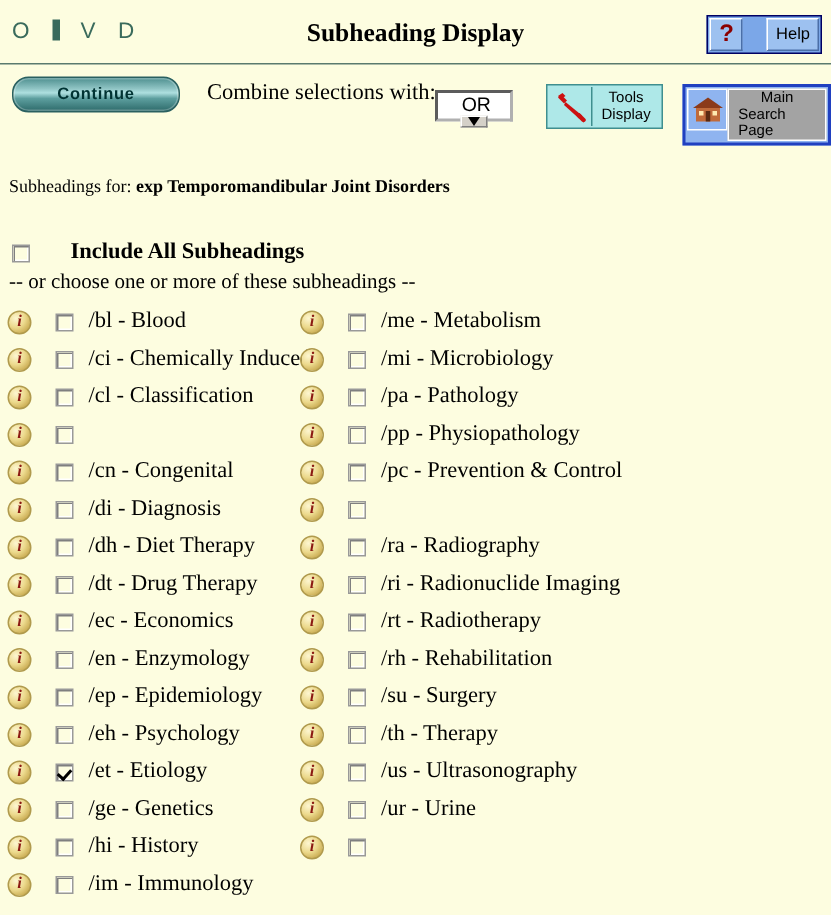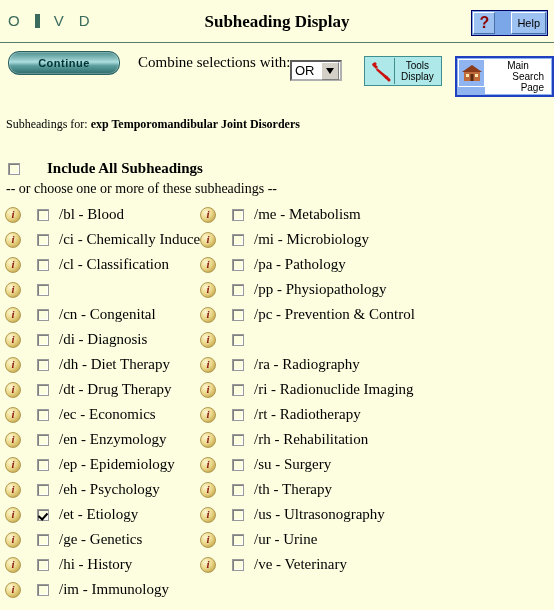--- a/index.html
+++ b/index.html
@@ -119,20 +119,21 @@
   .sel-box {
     position: absolute;
     left: 290px; top: 60px;
     width: 52px; height: 21px;
     border: 2px inset #b0b0b0;
     background: #ffffff;
     display: flex;
     align-items: center;
     box-sizing: border-box;
     cursor: pointer;
+    flex-direction: column;
   }
   .sel-value {
     font-family: "Liberation Sans", "DejaVu Sans", sans-serif;
     font-size: 13px;
     padding-left: 3px;
     flex: 1;
   }
   .sel-arrow {
     width: 16px; height: 16px;
     margin-right: 1px;
@@ -174,28 +175,28 @@
   .btn-text {
     padding: 0 6px;
     display: flex;
     flex-direction: column;
     align-items: center;
     justify-content: center;
     font-family: "Liberation Sans", "DejaVu Sans", sans-serif;
     font-size: 10px;
     line-height: 11px;
     color: #000;
-    text-align: right;
+    text-align: left;
   }
   #tools-display .btn-text {
     background: #aee8e8;
     border-left: 1px solid #3f8f8f;
   }
   #main-search .btn-text {
-    background: #ffffff;
+    background: #a3a3a3;
     border: 1px solid #ffffff;
     border-left-color: #ffffff;
   }
 
   
   #subheading-for {
     position: absolute;
     left: 6px; top: 117px;
     font-size: 12px;
     white-space: nowrap;
@@ -511,16 +512,15 @@
         <span class="sh-label">/us - Ultrasonography</span>
       </div>
       <div class="sh-row">
         <span class="info-icon">i</span>
         <span class="cb"></span>
         <span class="sh-label">/ur - Urine</span>
       </div>
       <div class="sh-row">
         <span class="info-icon">i</span>
         <span class="cb"></span>
-        <span class="sh-label">/ve - Veterinary</span>
       </div>
     </div>
 </div>
 
 </body></html>

